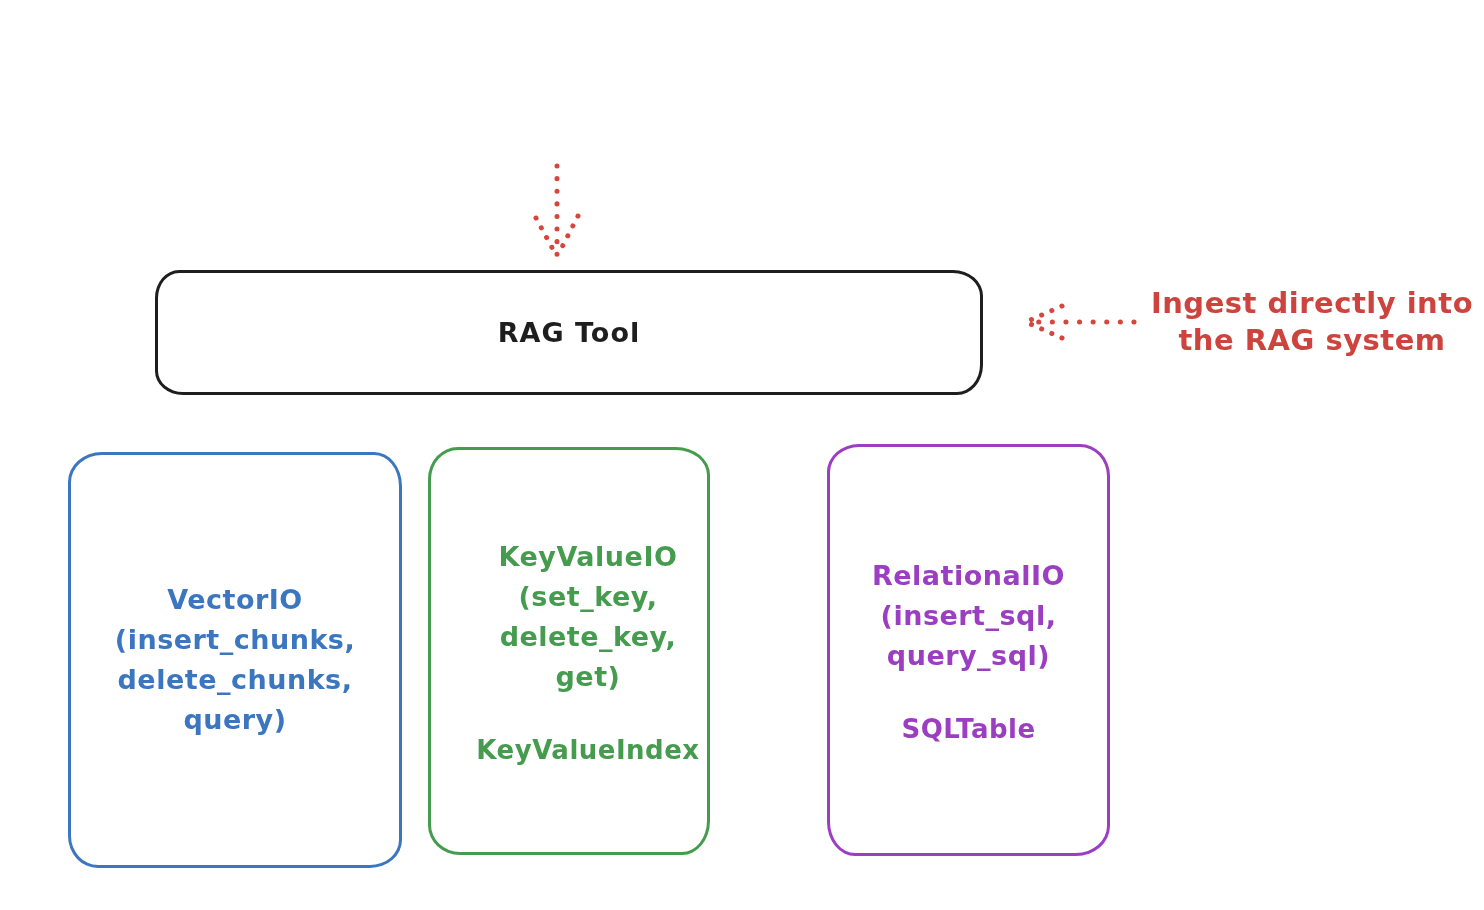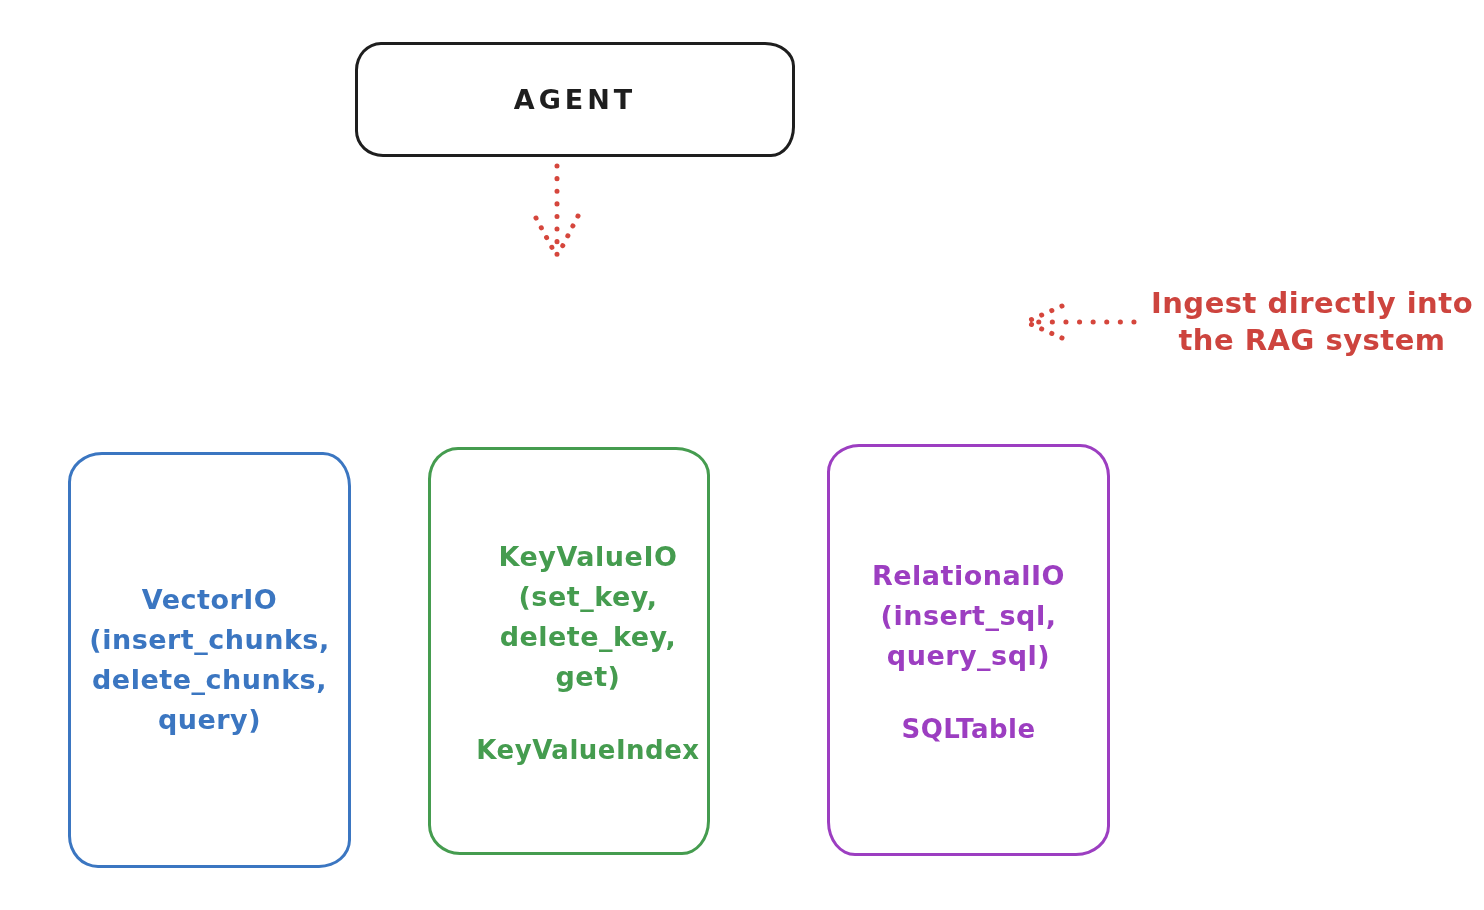--- a/index.html
+++ b/index.html
@@ -88,21 +88,21 @@
     letter-spacing: 0.5px;
   }
   .node-io {
     border-width: 3px;
     flex-direction: column;
     text-align: center;
     font-weight: bold;
   }
   .node-io-0 {
     left: 68px; top: 452px;
-    width: 283px; height: 416px;
+    width: 334px; height: 416px;
     border-radius: 34px 28px 32px 30px / 30px 34px 28px 32px;
   }
   .node-io-1 {
     left: 428px; top: 447px;
     width: 282px; height: 408px;
     border-radius: 30px 34px 28px 32px / 32px 28px 34px 30px;
     padding-left: 38px;
   }
   .node-io-2 {
     left: 783px; top: 444px;
@@ -119,30 +119,30 @@
     font-size: 26px;
     margin-top: 38px;
     letter-spacing: 0.5px;
   }
 </style>
 </head>
 <body>
 
 <div class="canvas">
 
-  <div class="node node-agent" style="border-color: rgb(30, 30, 30); color: rgb(30, 30, 30);">
-    <span class="node-label">AGENT</span>
-  </div>
 
   <svg class="arrow arrow-down" viewBox="0 0 62 104" style="color: rgb(213, 70, 60);">
     <line class="dotline" x1="30" y1="6" x2="30" y2="96"></line>
     <line class="dotline-arm" x1="9" y1="58" x2="29" y2="95"></line>
     <line class="dotline-arm" x1="51" y1="56" x2="31" y2="95"></line>
   </svg>
 
+  <div class="node node-rag" style="border-color: rgb(30, 30, 30); color: rgb(30, 30, 30);">
+    <span class="node-label">RAG Tool</span>
+  </div>
 
   <svg class="arrow arrow-left" viewBox="0 0 124 50" style="color: rgb(213, 70, 60);">
     <line class="dotline-h" x1="118" y1="24" x2="10" y2="24"></line>
     <line class="dotline-arm" x1="46" y1="8" x2="10" y2="24"></line>
     <line class="dotline-arm" x1="46" y1="40" x2="10" y2="24"></line>
   </svg>
 
   <div class="annotation" style="color: rgb(205, 68, 62);">Ingest directly into
 the RAG system</div>
 

